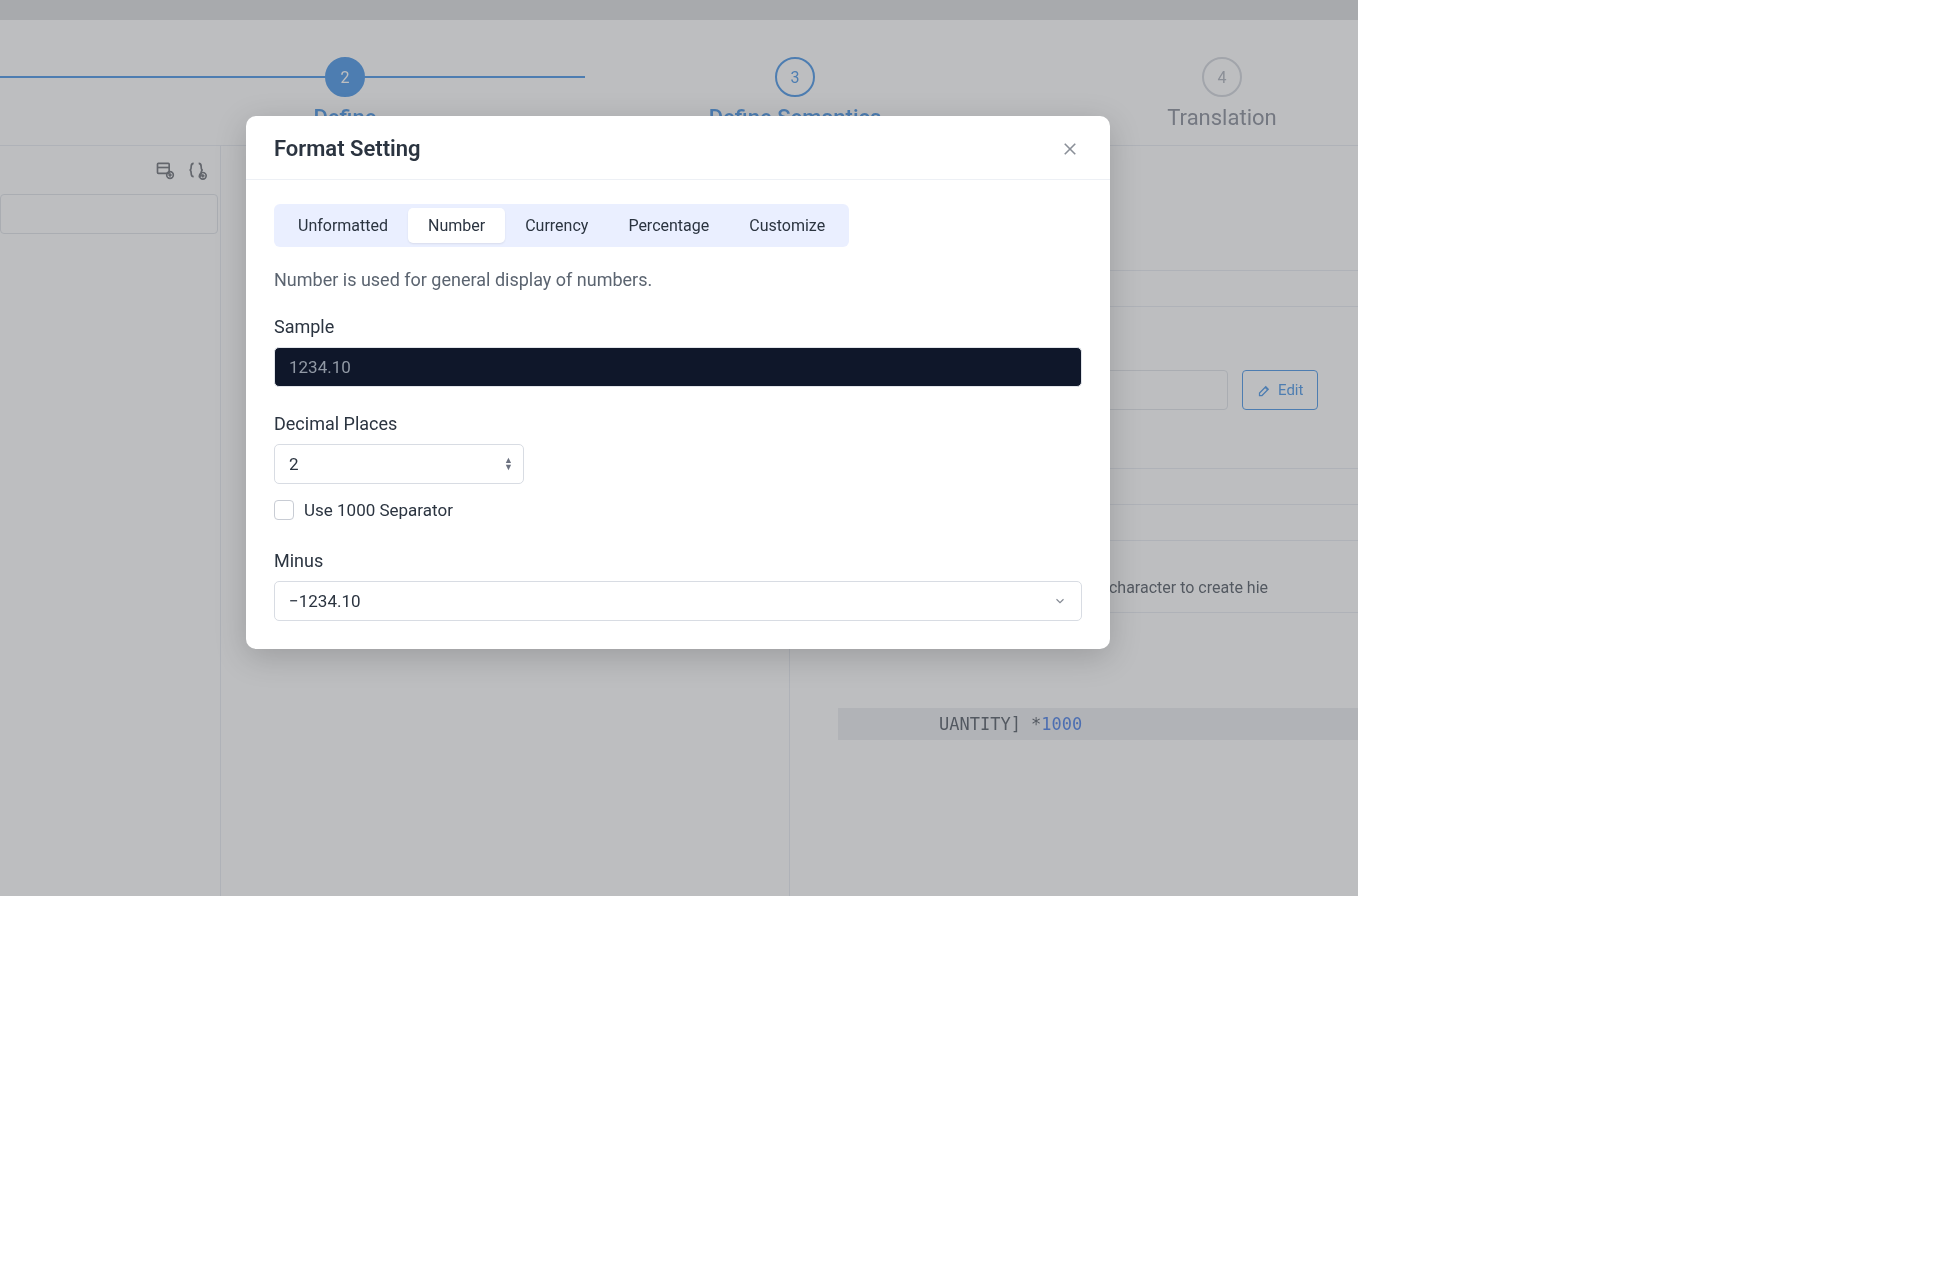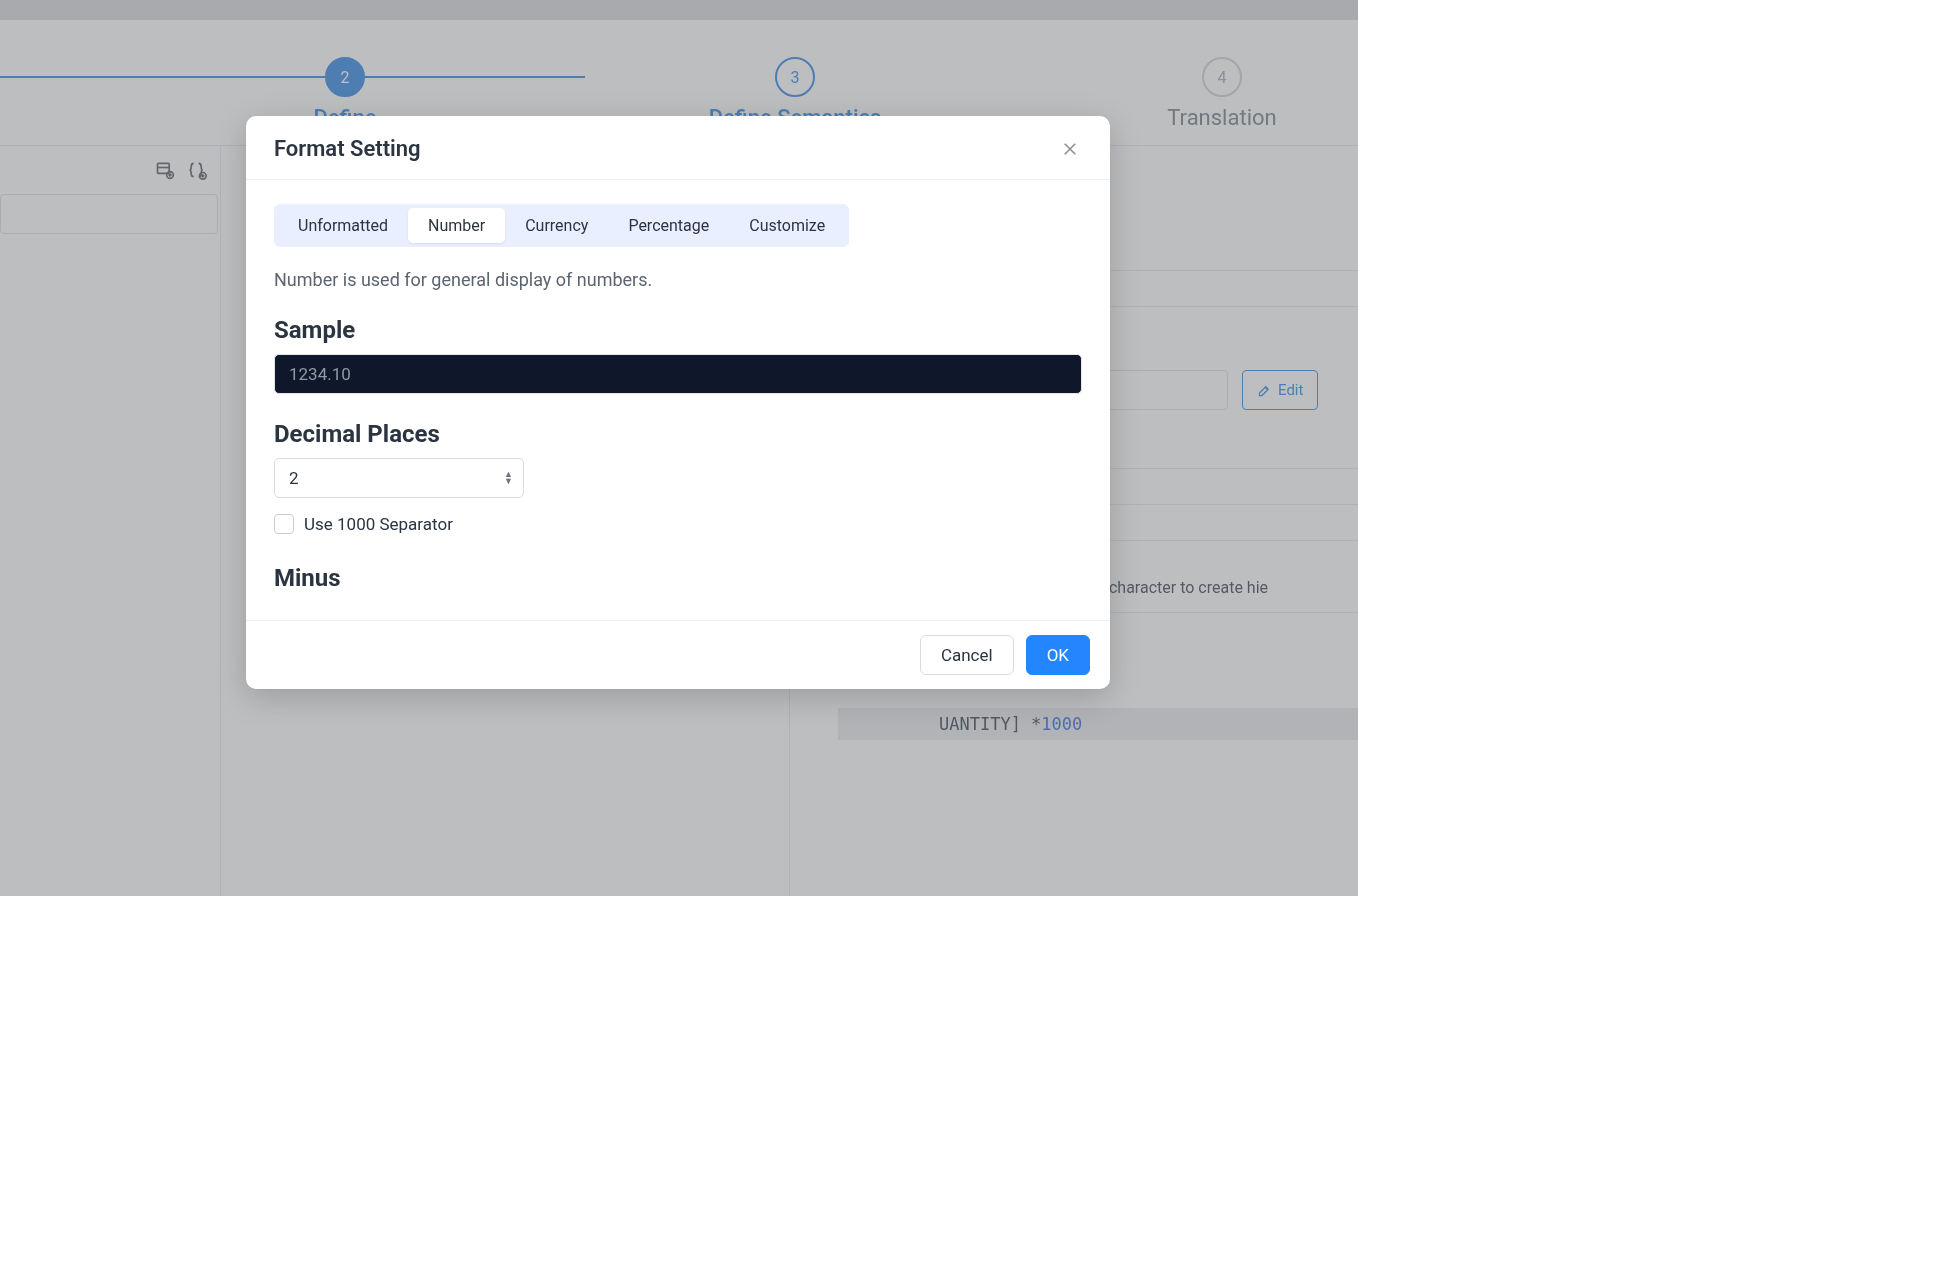--- a/index.html
+++ b/index.html
@@ -220,23 +220,23 @@
   }
 
   .desc {
     margin-top:22px;
     color:#5b6470;
     font-size:18px;
   }
 
   .field-label {
     margin-top:26px;
-    font-size:24px;
-    color:#2b3440;
-    font-weight:700;
+    font-size:18px;
+    color:#2b3440;
+    font-weight:400;
   }
 
   .sample-box {
     margin-top:10px;
     background:#0f172a;
     border:1px solid #e2e5ea;
     border-radius:5px;
     height:40px;
     display:flex;
     align-items:center;
@@ -455,23 +455,23 @@
         <span>▼</span>
       </span>
     </div>
 
     <div class="checkbox-row">
       <div class="checkbox"></div>
       <span>Use 1000 Separator</span>
     </div>
 
     <div class="field-label" style="margin-top:30px;">Minus</div>
+    <div class="select">
+      <span>−1234.10</span>
+      <span class="chevron">
+        <svg width="14" height="14" viewBox="0 0 24 24" fill="none" stroke="#858a94" stroke-width="2">
+            <polyline points="6 9 12 15 18 9"></polyline>
+          </svg>
+      </span>
+    </div>
   </div>
 
-  <div class="dialog-footer">
-    <div class="btn btn-secondary">
-      <span>Cancel</span>
-    </div>
-    <div class="btn btn-primary">
-      <span>OK</span>
-    </div>
-  </div>
 </div>
 
 </body></html>

